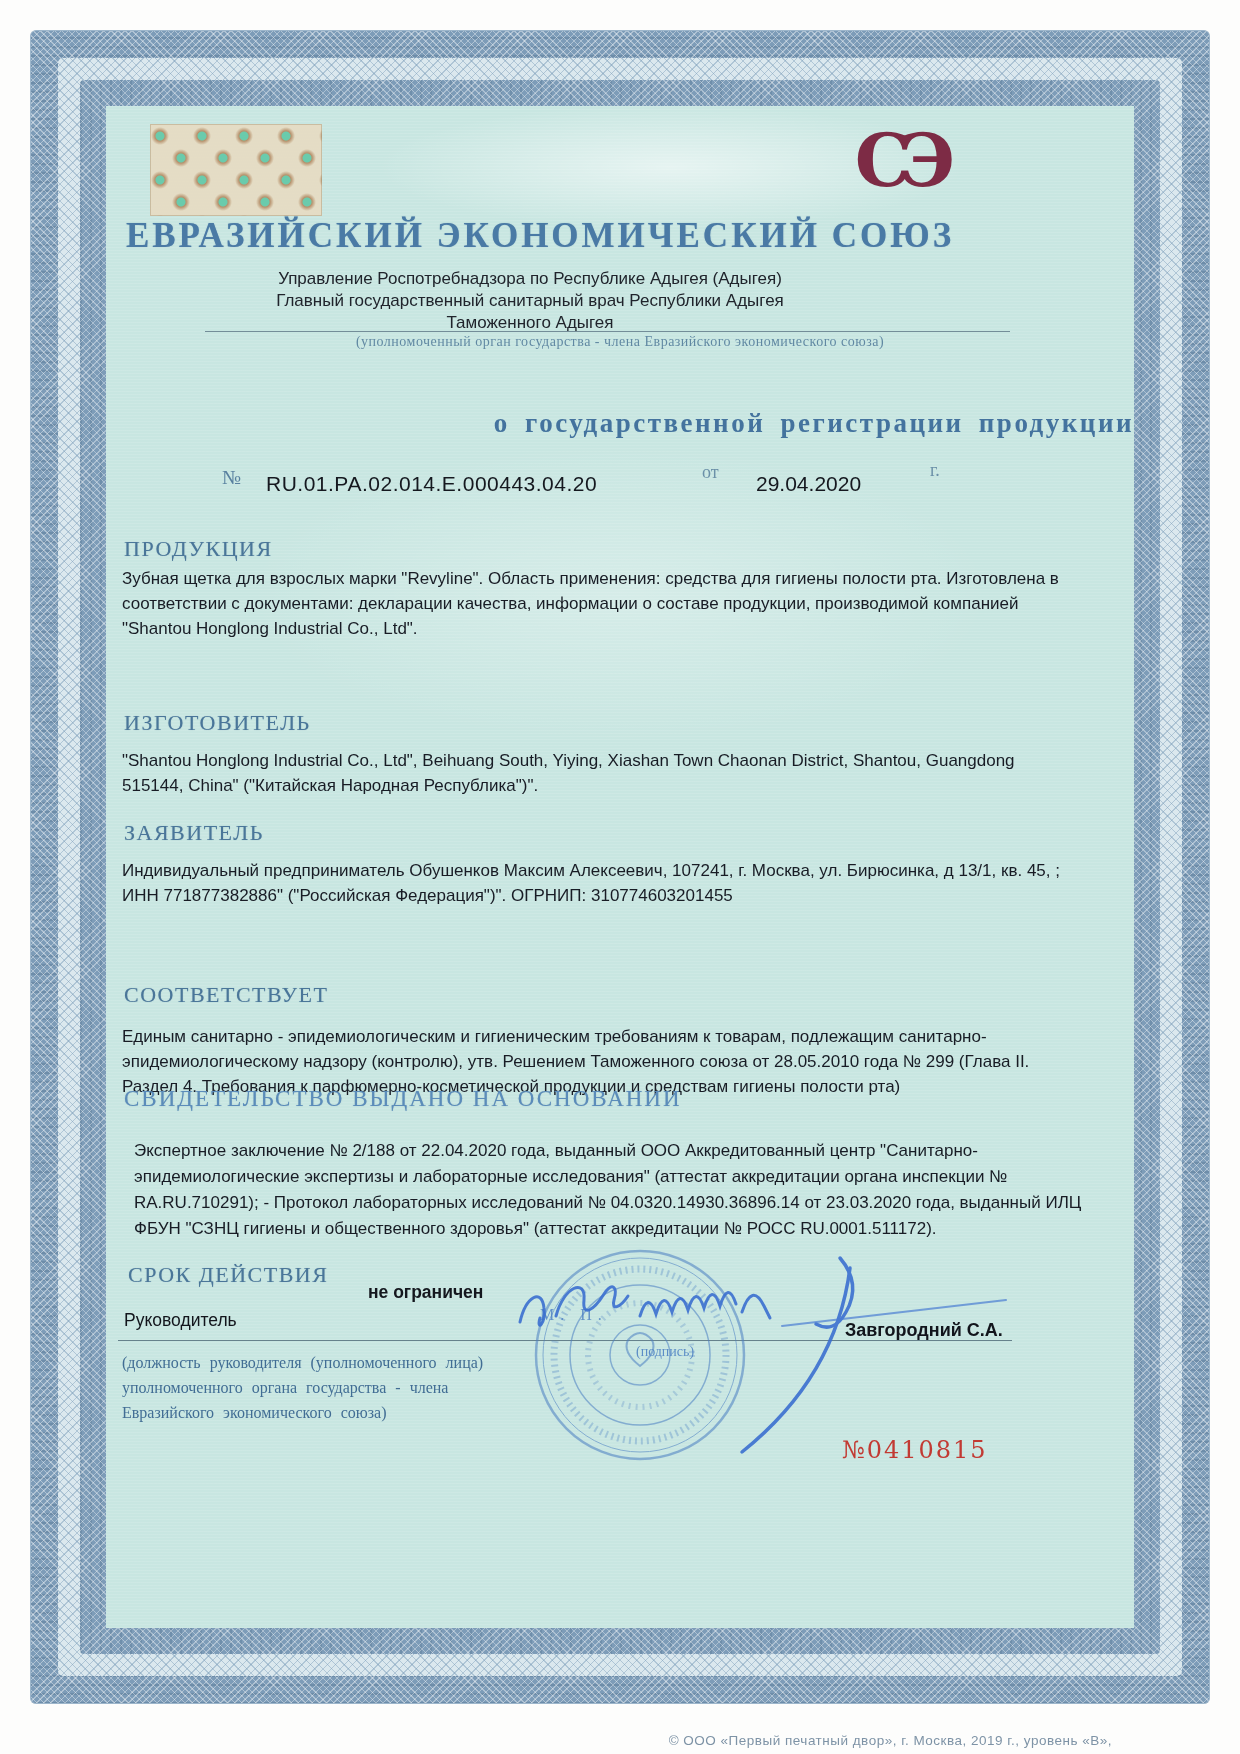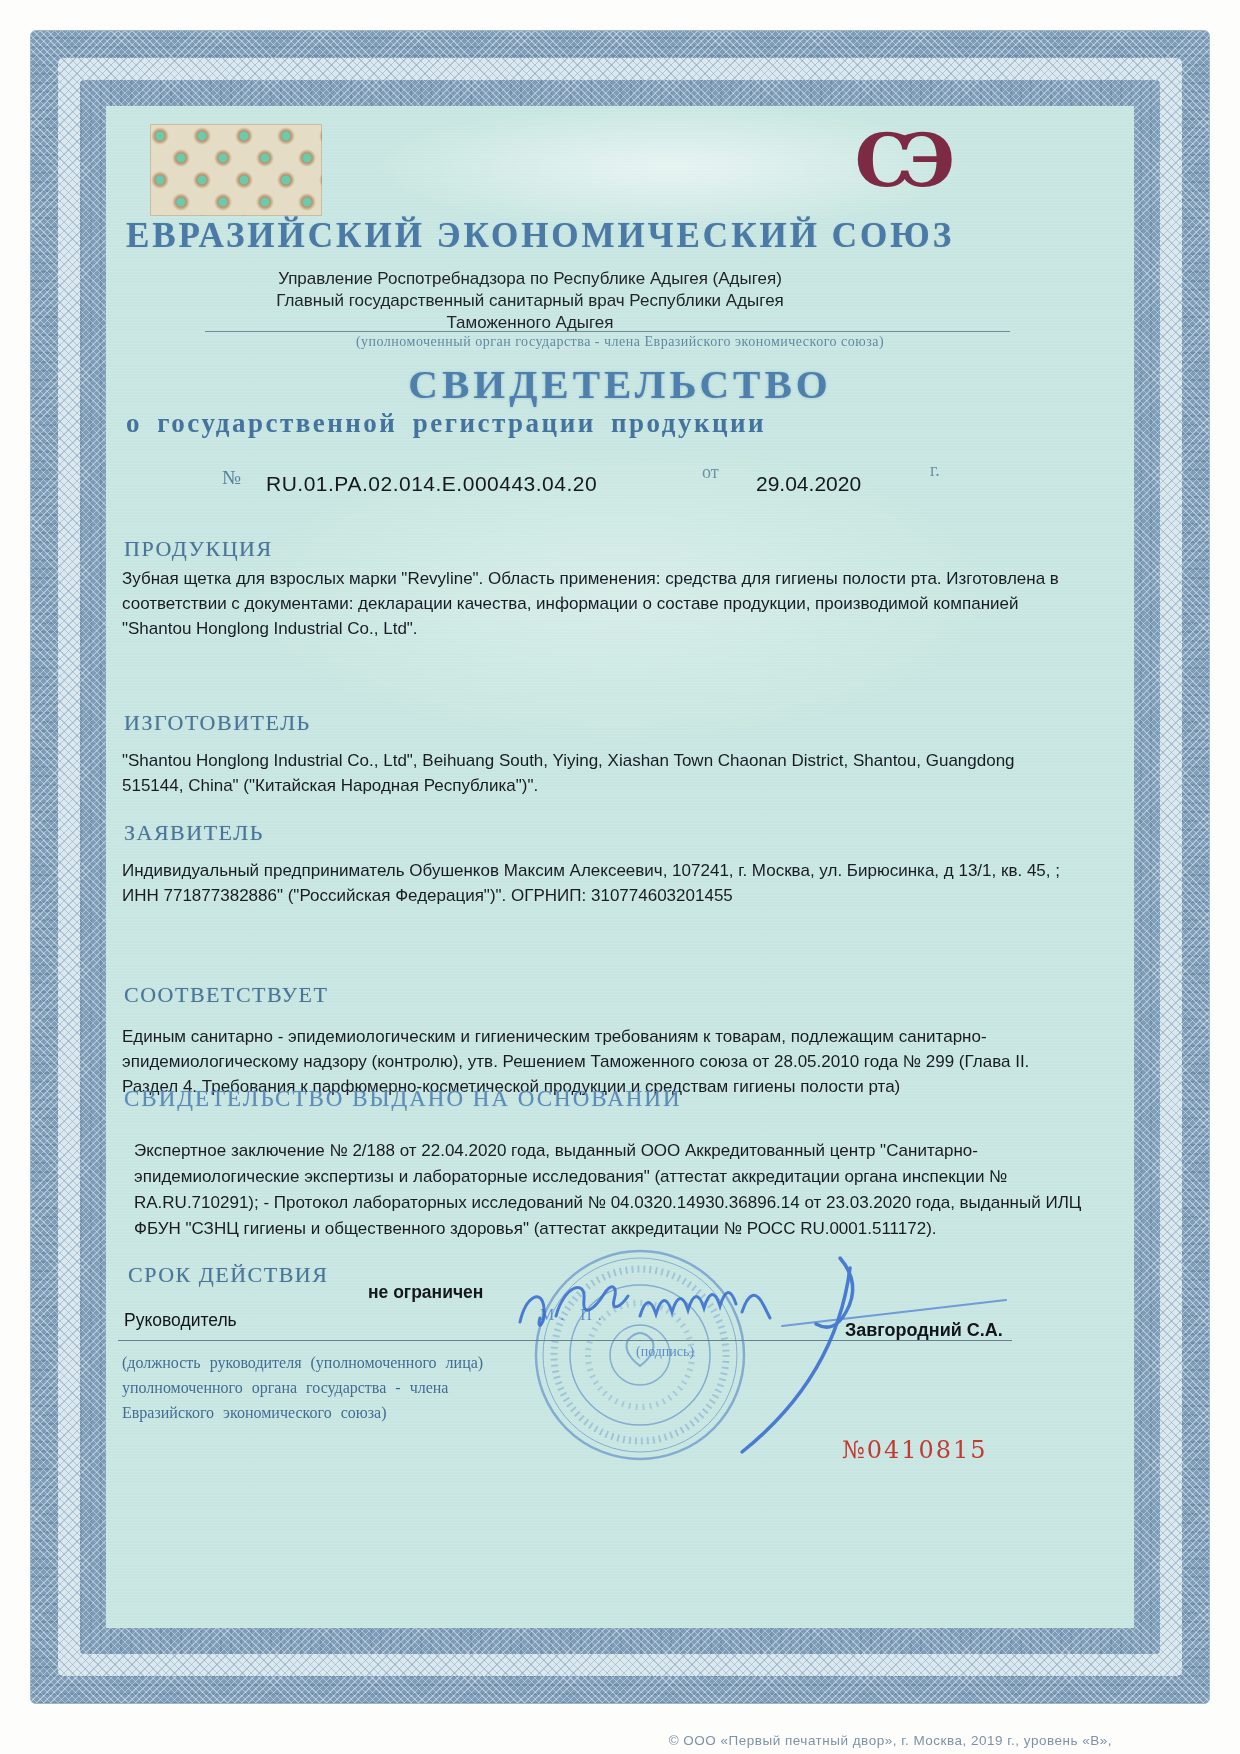--- a/index.html
+++ b/index.html
@@ -83,23 +83,23 @@
     font-family:"Liberation Serif","DejaVu Serif",serif;
     font-size:14px;color:#4f7898;opacity:.85;letter-spacing:.5px;
   }
   .cert-title{
     position:absolute;left:106px;top:360px;width:1028px;text-align:center;
     font-family:"Liberation Serif","DejaVu Serif",serif;font-weight:bold;
     font-size:41px;color:#4f80ab;letter-spacing:4px;
     text-shadow:0 0 3px rgba(110,160,200,.55);
   }
   .cert-subtitle{
-    position:absolute;left:106px;top:408px;width:1028px;text-align:left;
+    position:absolute;left:106px;top:408px;width:1028px;text-align:right;
     font-family:"Liberation Serif","DejaVu Serif",serif;font-weight:bold;
-    font-size:27px;color:#44739e;letter-spacing:2.5px;word-spacing:6px;margin-left:20px;
+    font-size:27px;color:#44739e;letter-spacing:2.5px;word-spacing:6px;
   }
   
   .no-label{position:absolute;left:222px;top:466px;
     font-family:"Liberation Serif",serif;font-size:20px;color:#58809f;}
   .no-value{position:absolute;left:266px;top:472px;font-size:21px;color:#15181f;
     letter-spacing:.5px;}
   .from-label{position:absolute;left:702px;top:462px;
     font-family:"Liberation Serif",serif;font-size:18px;color:#6b90a8;}
   .date-value{position:absolute;left:756px;top:472px;font-size:21px;color:#15181f;}
   .year-label{position:absolute;left:930px;top:460px;
@@ -168,21 +168,20 @@
 
   <div class="union-title">ЕВРАЗИЙСКИЙ ЭКОНОМИЧЕСКИЙ СОЮЗ</div>
   <div class="authority">
     <div>Управление Роспотребнадзора по Республике Адыгея (Адыгея)</div>
     <div>Главный государственный санитарный врач Республики Адыгея</div>
     <div>Таможенного Адыгея</div>
   </div>
   <div class="rule-thin"></div>
   <div class="authority-caption">(уполномоченный орган государства - члена Евразийского экономического союза)</div>
 
-  <div class="cert-title">СВИДЕТЕЛЬСТВО</div>
   <div class="cert-subtitle">о государственной регистрации продукции</div>
 
   <div class="no-label">№</div>
   <div class="no-value">RU.01.РА.02.014.Е.000443.04.20</div>
   <div class="from-label">от</div>
   <div class="date-value">29.04.2020</div>
   <div class="year-label">г.</div>
 
   <div class="sec-head h-product">ПРОДУКЦИЯ</div>
   <div class="sec-body b-product">Зубная щетка для взрослых марки "Revyline". Область применения: средства для гигиены полости рта. Изготовлена в соответствии с документами: декларации качества, информации о составе продукции, производимой компанией "Shantou Honglong Industrial Co., Ltd".</div>

